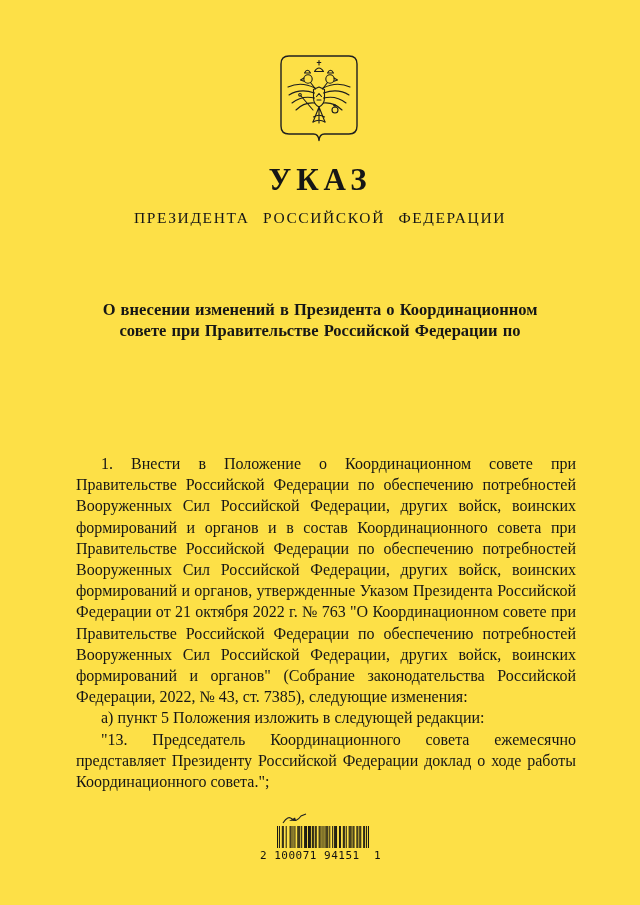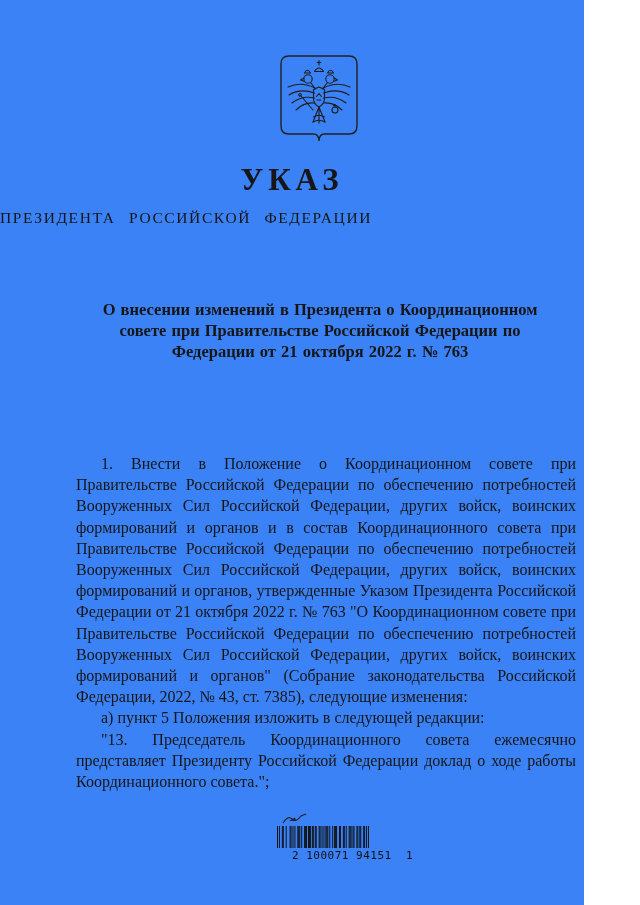--- a/index.html
+++ b/index.html
@@ -1,43 +1,43 @@
 <!DOCTYPE html>
 <html><head>
 <meta charset="utf-8">
 <style>
   html,body{margin:0;padding:0;background:#fff;}
   .page{
-    position:relative;width:584px;height:905px;background:#3b82f6;overflow:hidden;
+    position:relative;width:640px;height:905px;background:#fde047;overflow:hidden;
     font-family:"Liberation Serif","DejaVu Serif",serif;color:#161616;
   }
   .emblem{position:absolute;left:279px;top:54px;width:80px;height:96px;}
   .doc-title{
     position:absolute;left:0;top:162px;width:100%;text-align:center;
     font-size:31px;font-weight:bold;letter-spacing:5px;
   }
   .doc-issuer{
-    position:absolute;left:0;top:209px;width:100%;text-align:left;
+    position:absolute;left:0;top:209px;width:100%;text-align:center;
     font-size:15.5px;letter-spacing:1.6px;word-spacing:8px;
   }
   .subject{
     position:absolute;left:65px;top:299px;width:510px;text-align:center;
     font-weight:bold;font-size:16.5px;line-height:21px;word-spacing:1px;
   }
   .body-text{
     position:absolute;left:76px;top:453px;width:500px;
     font-size:16px;line-height:21.2px;text-align:justify;
   }
   .para{margin:0;text-indent:25px;}
   .barcode{position:absolute;left:260px;top:812px;width:130px;}
   .squiggle{display:block;margin-left:20px;}
   .bars{display:block;margin-left:17px;margin-top:1px;}
   .barcode-num{
     font-family:"DejaVu Sans Mono","Liberation Mono",monospace;
-    font-size:11px;letter-spacing:0.5px;white-space:pre;margin-top:1px;color:#111;margin-left:32px;
+    font-size:11px;letter-spacing:0.5px;white-space:pre;margin-top:1px;color:#111;
   }
 </style>
 </head>
 <body>
 
 <div class="page">
 
   <div class="emblem">
     <svg width="80" height="96" viewBox="0 0 80 96">
       <path d="M10 2 H70 Q78 2 78 10 V72 Q78 80 70 80 H45.5 Q40.5 80 40 86.5 Q39.5 80 34.5 80 H10 Q2 80 2 72 V10 Q2 2 10 2 Z" fill="none" stroke="#202020" stroke-width="1.4" stroke-linejoin="round"></path>
@@ -72,21 +72,20 @@
       </g>
     </svg>
   </div>
 
   <div class="doc-title">УКАЗ</div>
   <div class="doc-issuer">ПРЕЗИДЕНТА РОССИЙСКОЙ ФЕДЕРАЦИИ</div>
 
   <div class="subject" id="heading-box">
       <div>О внесении изменений в Президента о Координационном</div>
       <div>совете при Правительстве Российской Федерации по</div>
-      <div>Федерации от 21 октября 2022 г. № 763</div>
     </div>
 
   <div class="body-text" id="body-box">
       <p class="para">1. Внести в Положение о Координационном совете при Правительстве Российской Федерации по обеспечению потребностей Вооруженных Сил Российской Федерации, других войск, воинских формирований и органов и в состав Координационного совета при Правительстве Российской Федерации по обеспечению потребностей Вооруженных Сил Российской Федерации, других войск, воинских формирований и органов, утвержденные Указом Президента Российской Федерации от 21 октября 2022 г. № 763 "О Координационном совете при Правительстве Российской Федерации по обеспечению потребностей Вооруженных Сил Российской Федерации, других войск, воинских формирований и органов" (Собрание законодательства Российской Федерации, 2022, № 43, ст. 7385), следующие изменения:</p>
       <p class="para">а) пункт 5 Положения изложить в следующей редакции:</p>
       <p class="para">"13. Председатель Координационного совета ежемесячно представляет Президенту Российской Федерации доклад о ходе работы Координационного совета.";</p>
     </div>
 
   <div class="barcode">
     <svg class="squiggle" width="28" height="13" viewBox="0 0 28 13">

